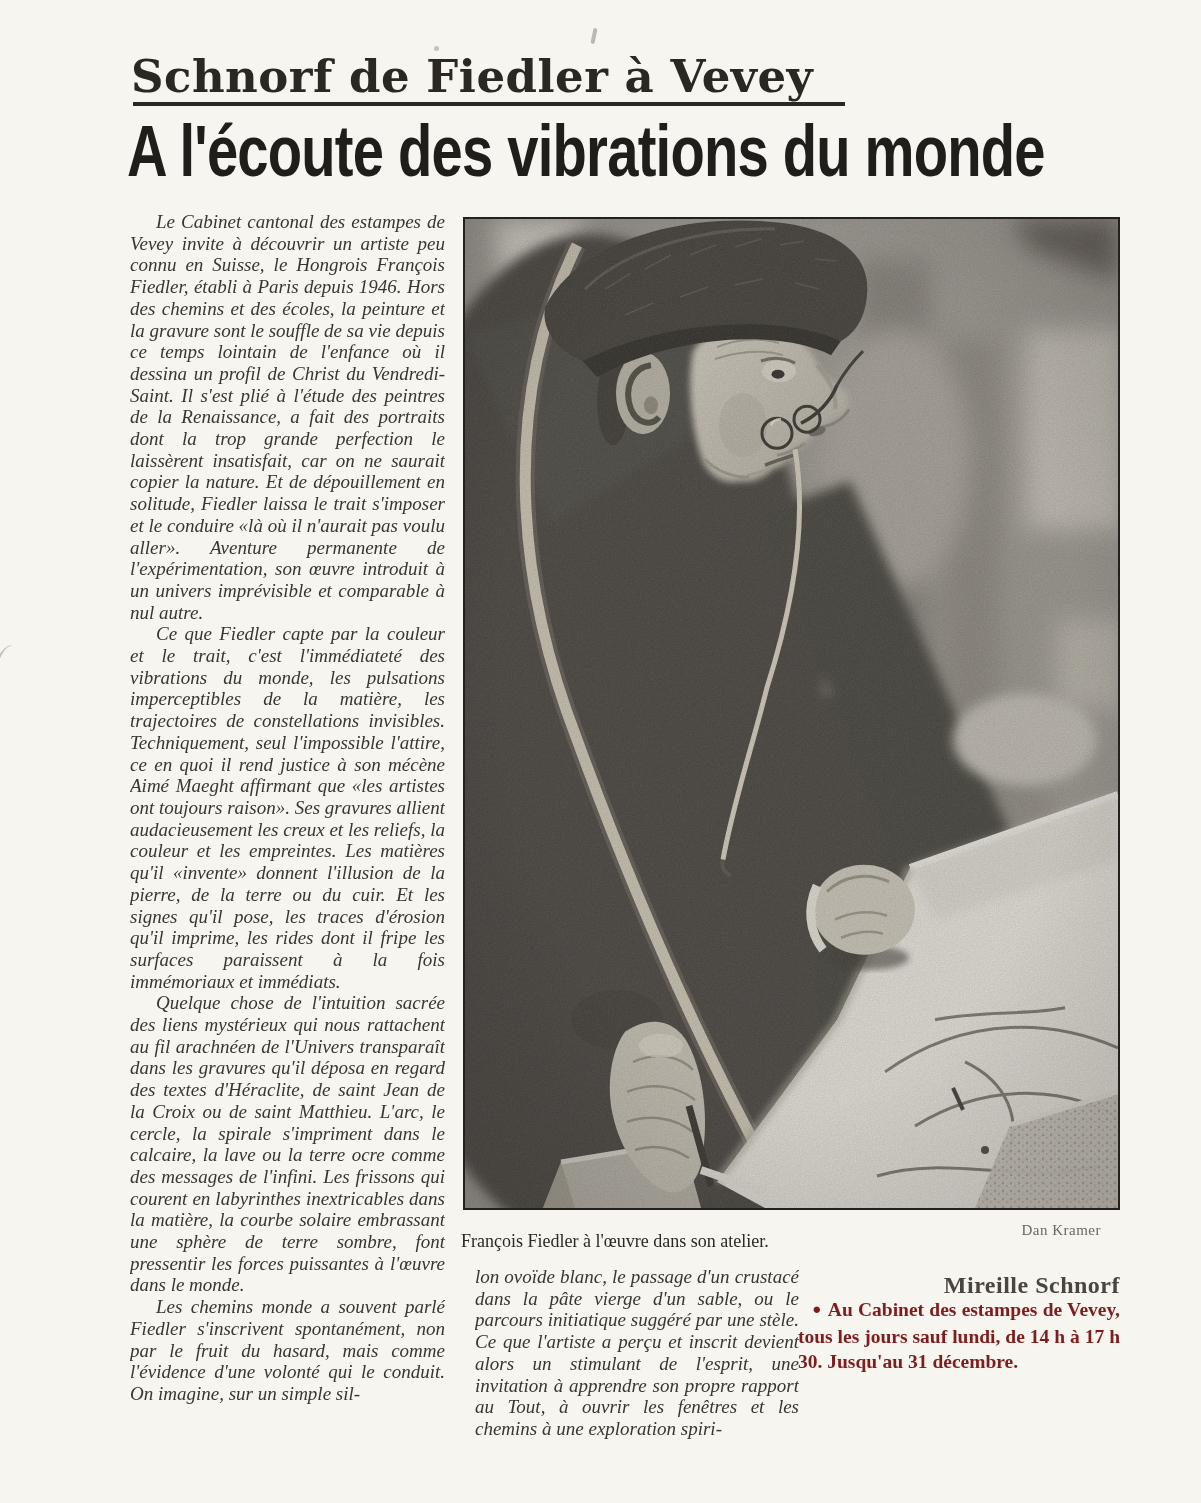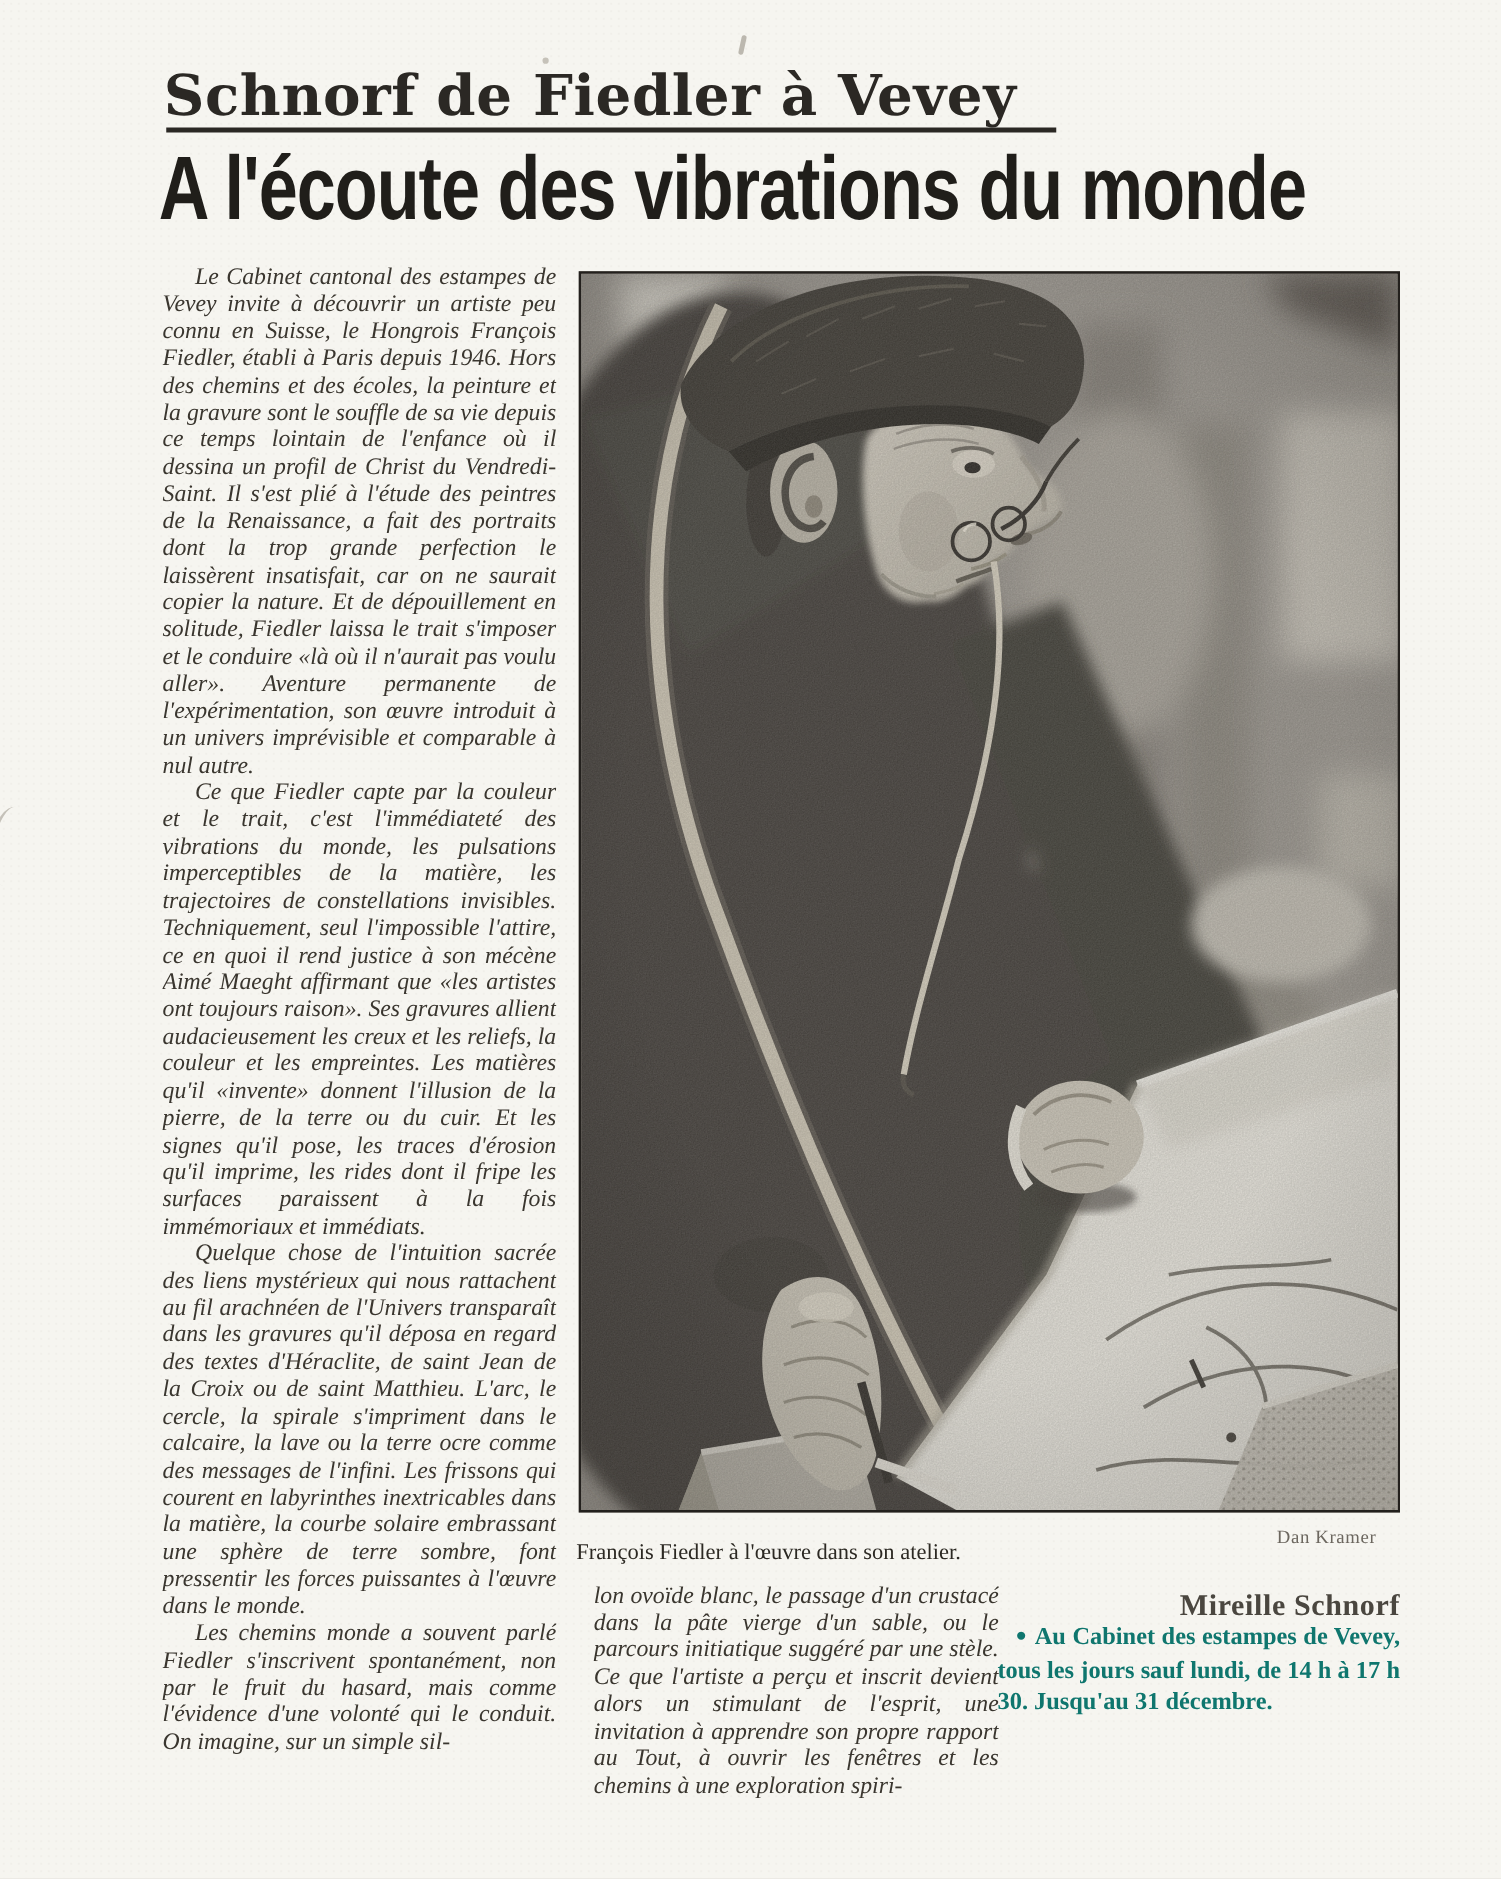--- a/index.html
+++ b/index.html
@@ -50,21 +50,21 @@
   .credit{
     position:absolute;right:16px;top:3px;font-size:15px;color:#6c675f;
     letter-spacing:.5px;white-space:nowrap;
   }
   .byline{
     margin-top:9px;text-align:right;font-style:normal;font-weight:700;
     font-size:24px;color:#4a463f;letter-spacing:.5px;
   }
   .venue{
     margin-top:21px;font-style:normal;font-weight:700;
-    font-size:19.5px;line-height:25px;color:#0f766e;text-align:justify;
+    font-size:19.5px;line-height:25px;color:#7f1d1d;text-align:justify;
   }
   .venue .bullet{font-size:15px;position:relative;top:-2px;padding-right:6px;}
   .venue-indent{display:inline-block;width:14px;}
   .artifact-paren{
     position:absolute;left:-8px;top:645px;width:28px;height:64px;
     border-left:3px solid #bdb9b0;border-radius:50%;transform:rotate(10deg);opacity:.85;
   }
   .speck1{position:absolute;left:592px;top:28px;width:4px;height:16px;background:#bcb8af;border-radius:2px;transform:rotate(12deg);}
   .speck2{position:absolute;left:434px;top:46px;width:5px;height:5px;background:#c6c2b9;border-radius:50%;}
 </style>

